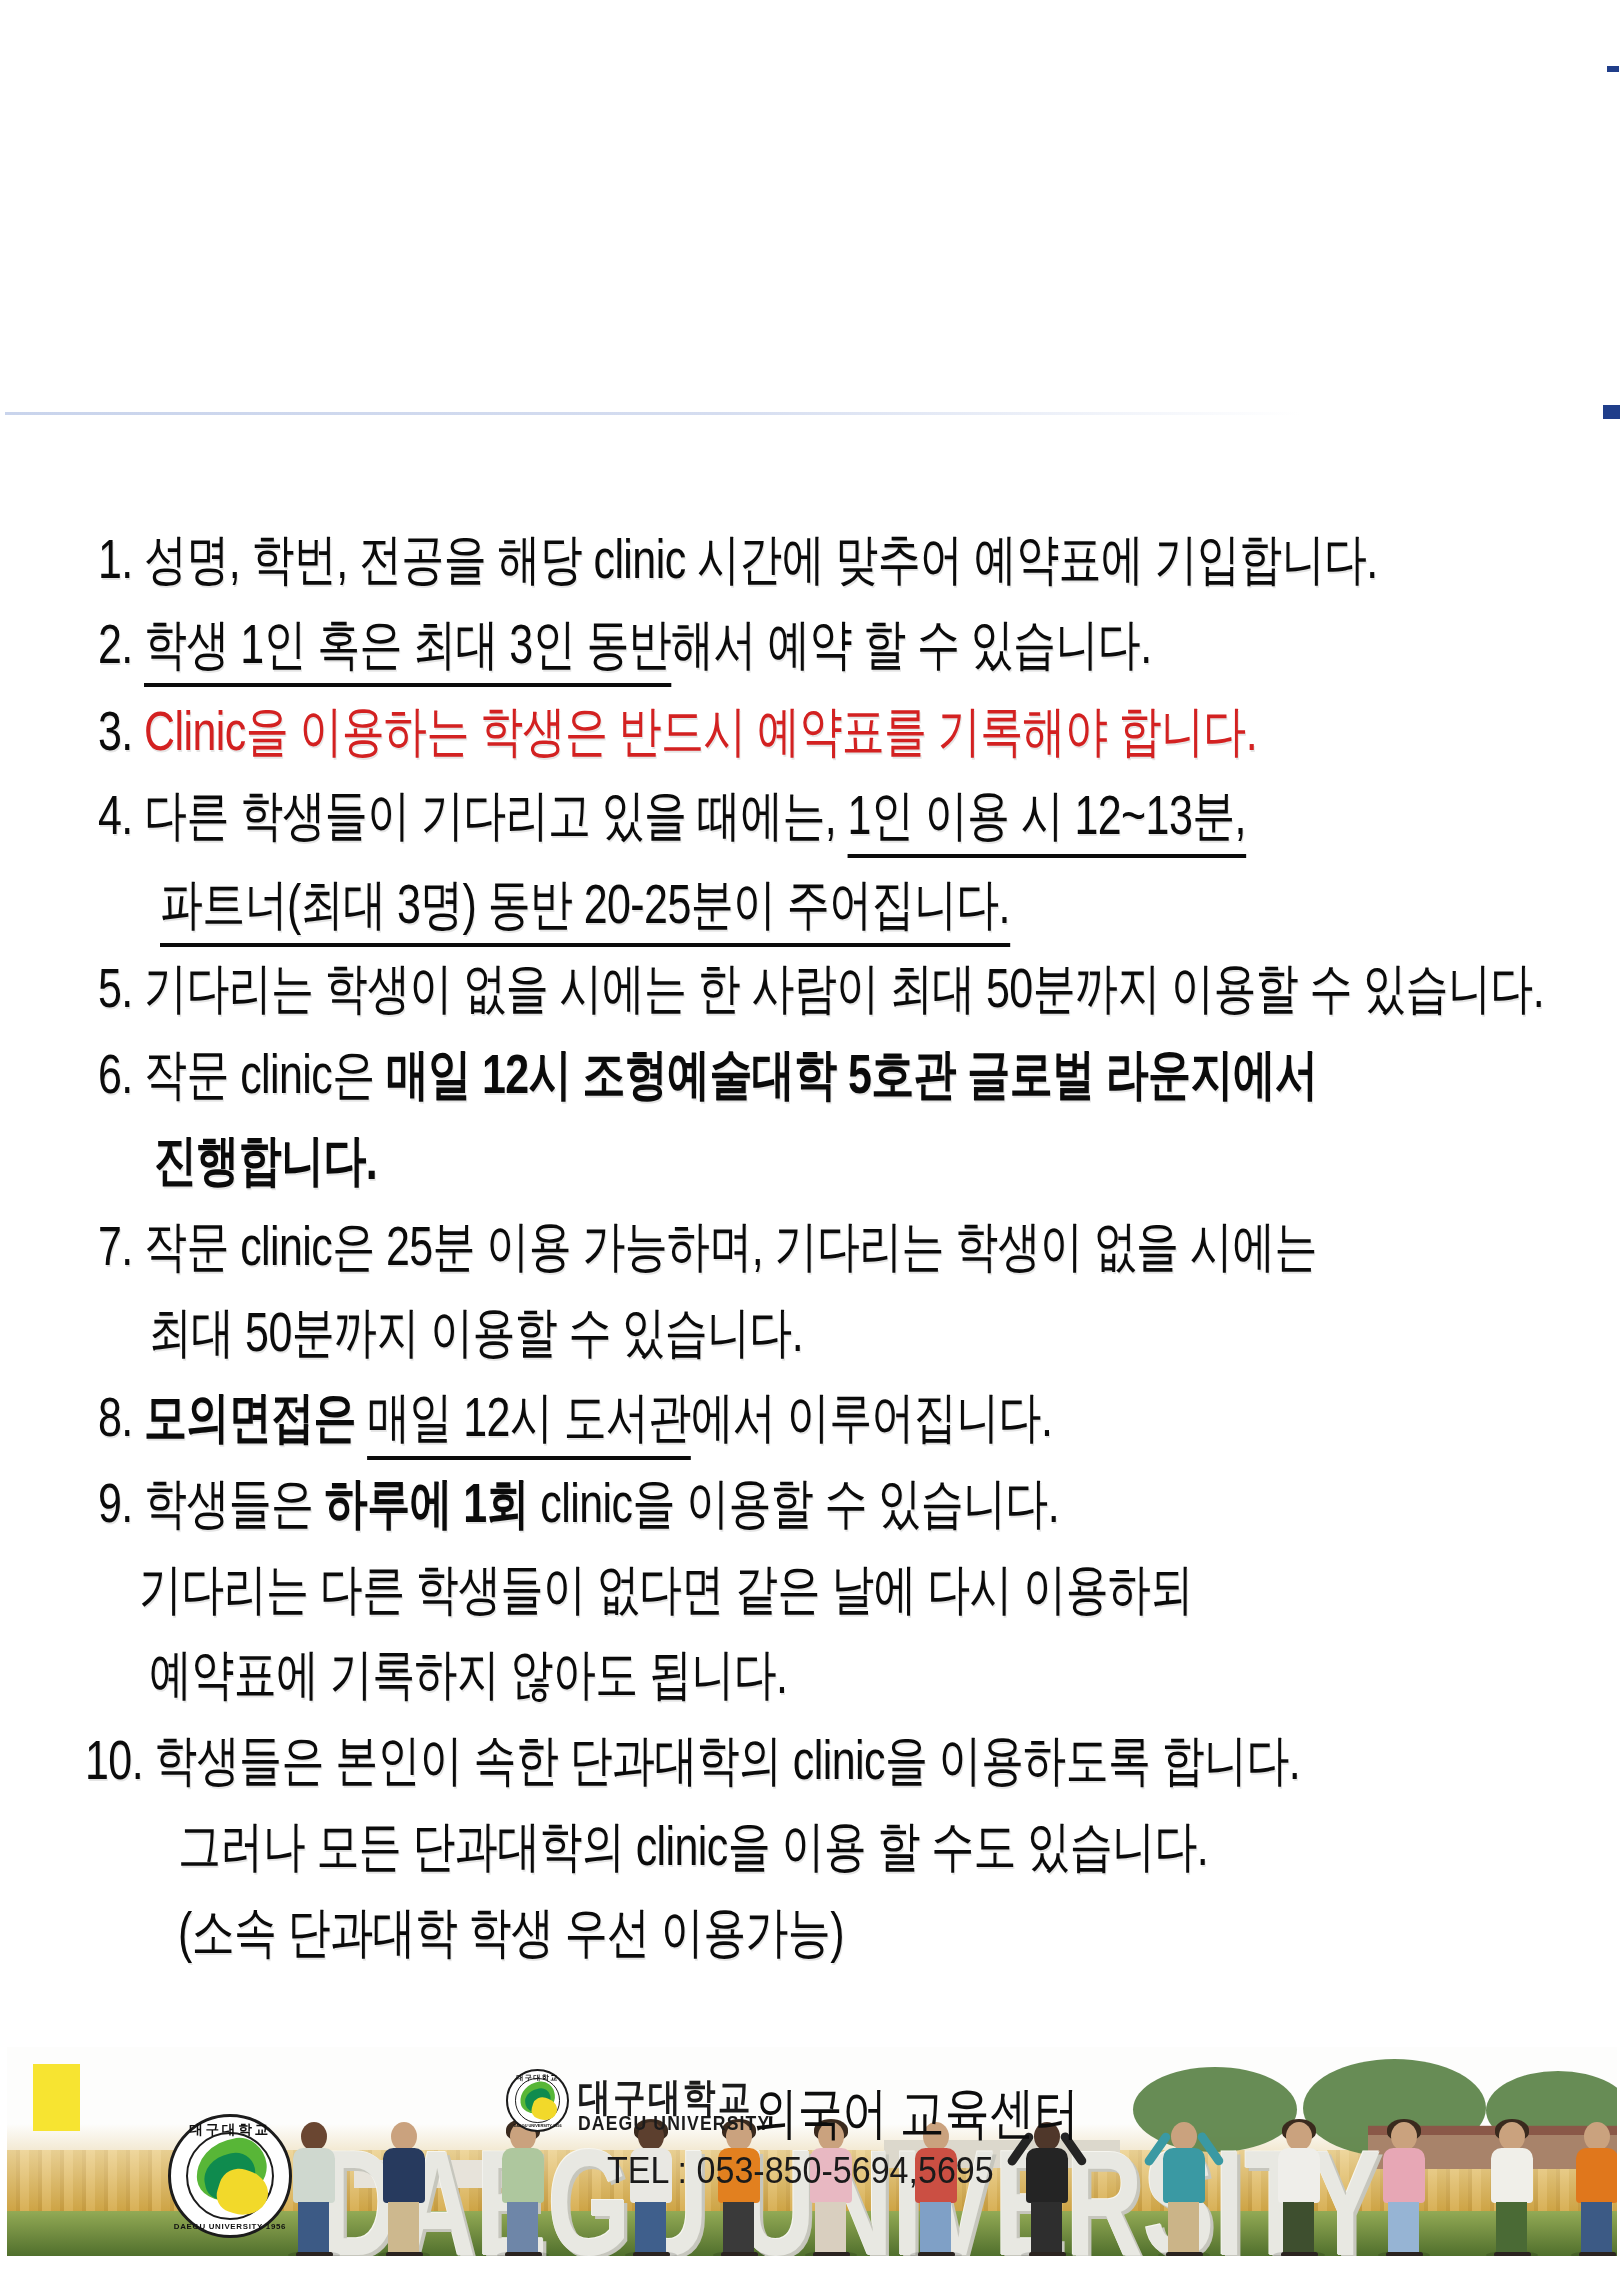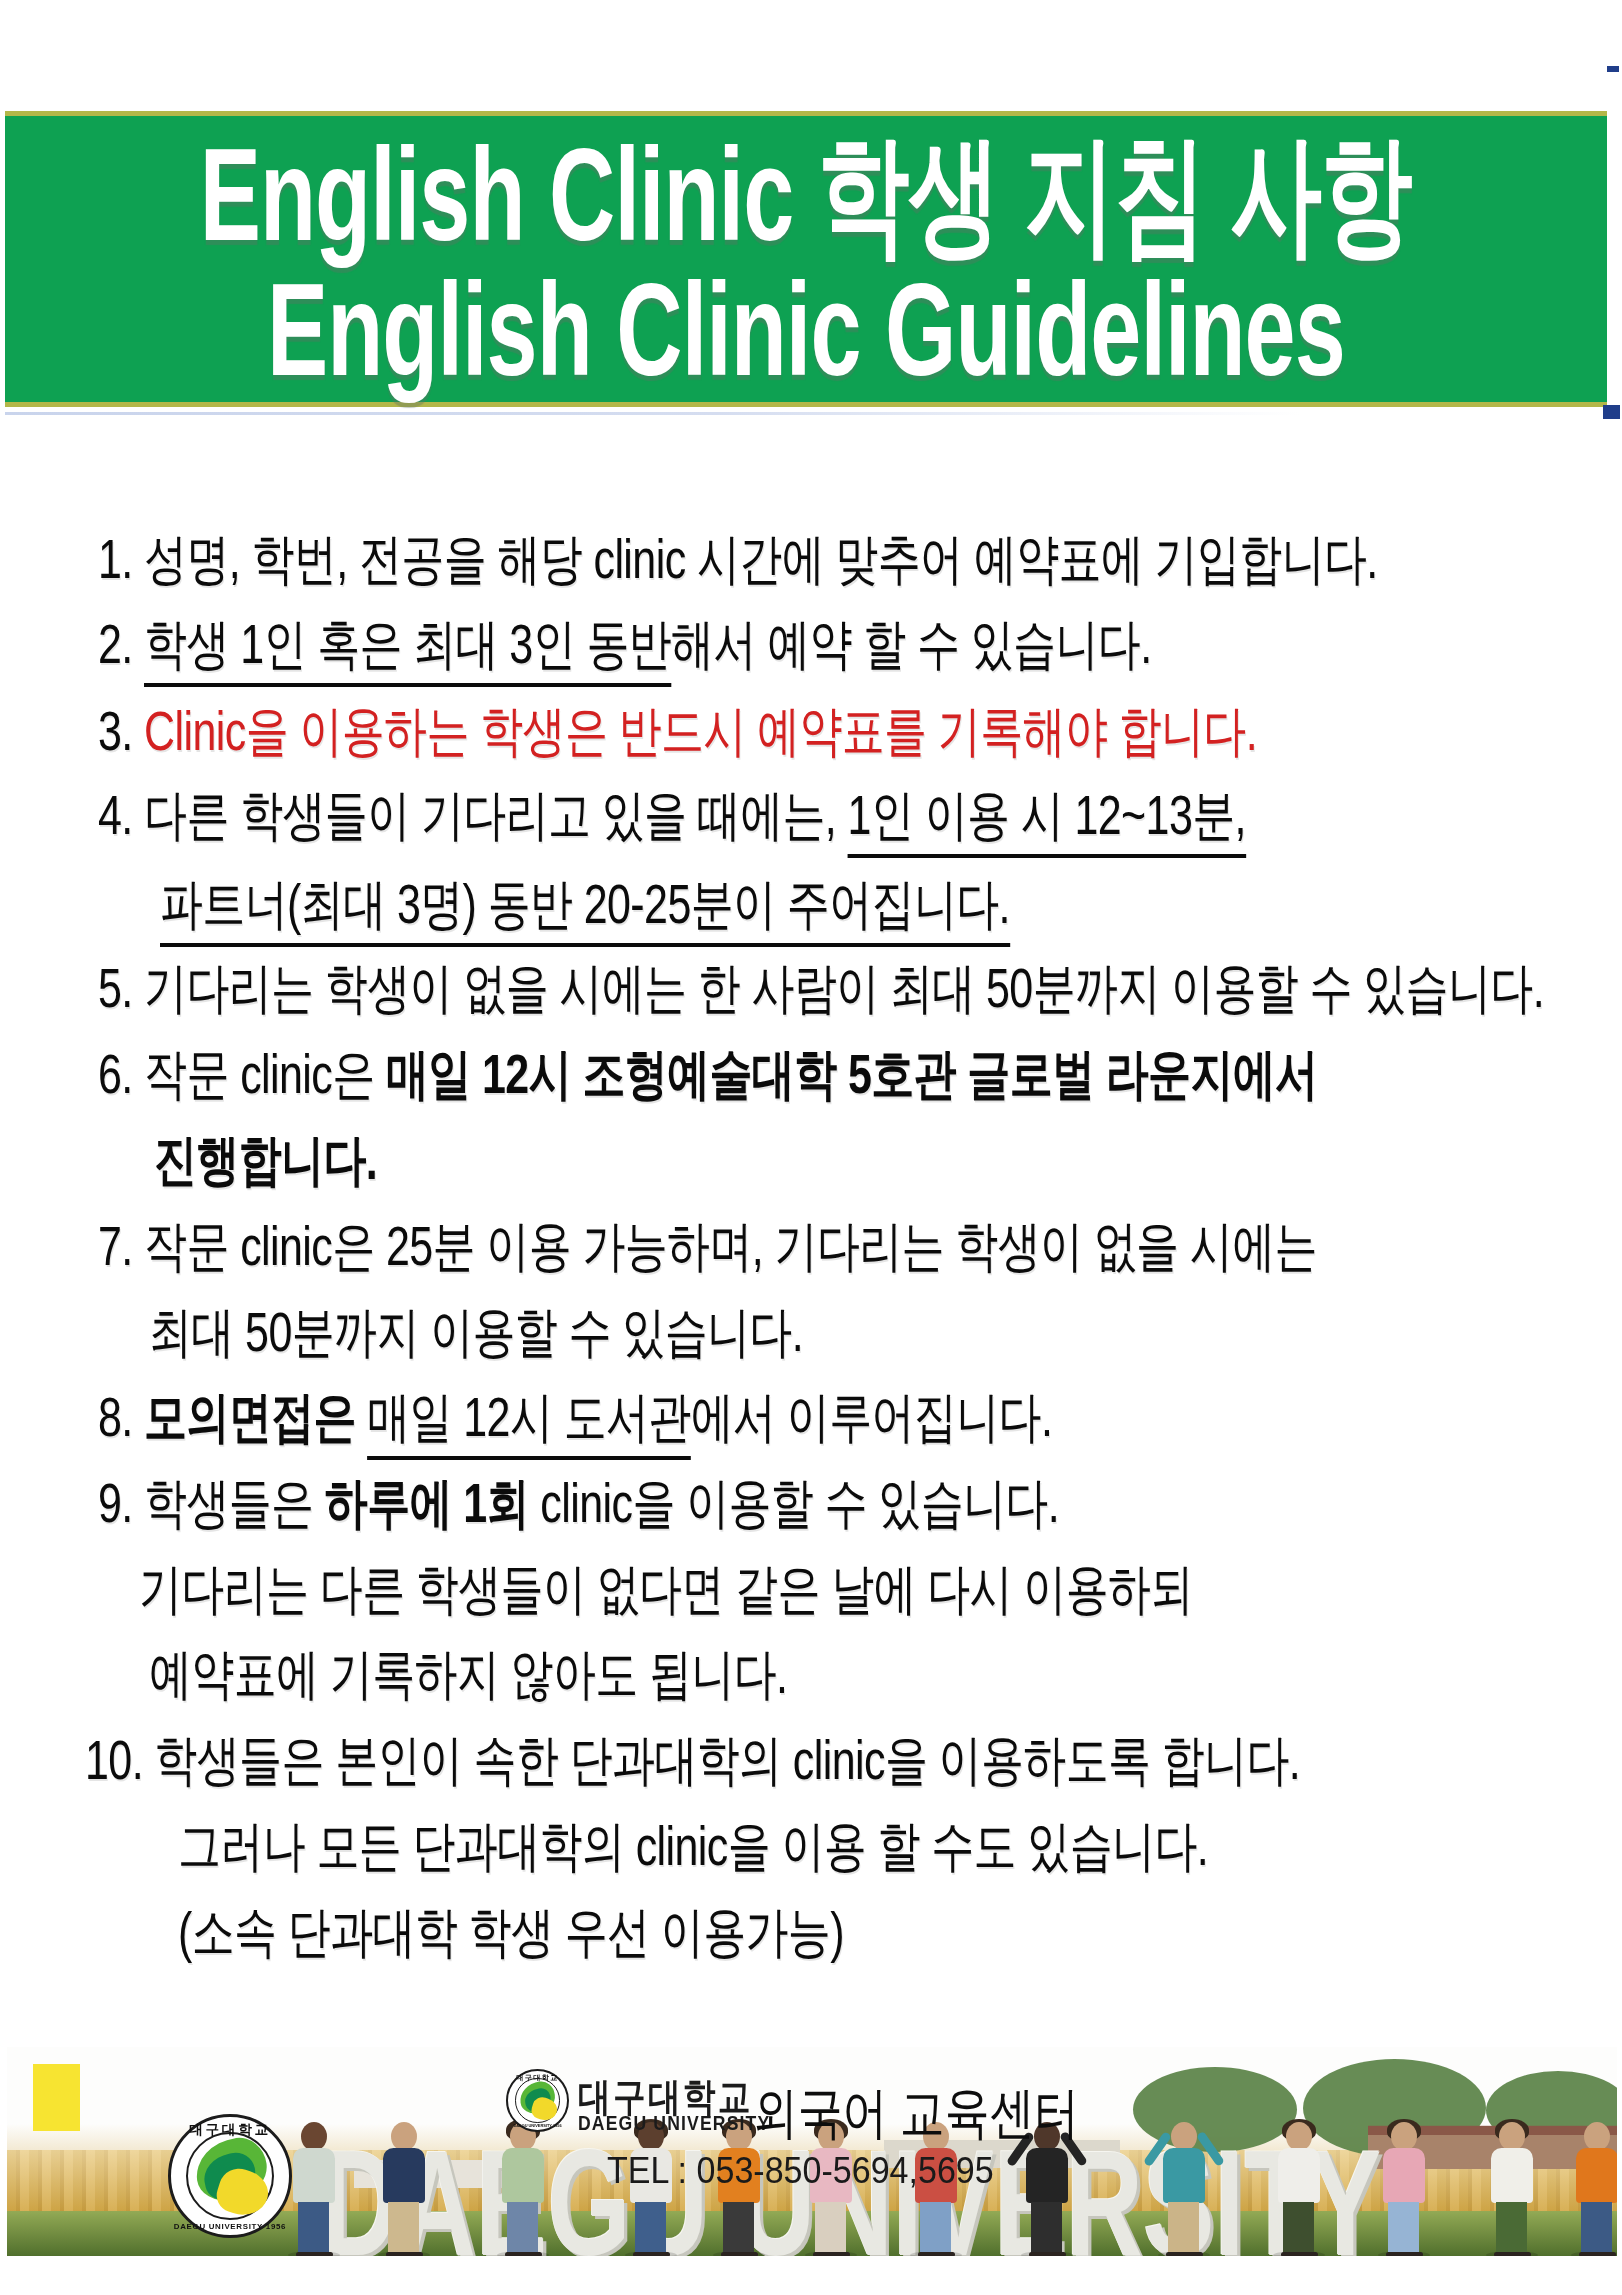--- a/index.html
+++ b/index.html
@@ -111,24 +111,20 @@
   #tel-line { position:absolute; left:607px; top:2150px; font-size:37px; color:#1a1a1a;
     white-space:nowrap; transform:scaleX(0.92); transform-origin:0 0; }
 
   #yellow-marker { position:absolute; left:33px; top:2064px; width:47px; height:67px; background:#f7e431; }
 </style>
 </head>
 <body>
 
 <div id="page">
 
-  <div id="banner">
-    <div class="banner-line">English Clinic 학생 지침 사항</div>
-    <div class="banner-line">English Clinic Guidelines</div>
-  </div>
   <div id="artifact-line" class="artifact"></div>
   <div id="artifact-chip" class="artifact"></div>
   <div id="artifact-dash" class="artifact"></div>
 
   <div id="guidelines">
       <div class="gl" style="left: 98px; top: 529px;"><span>1. 성명, 학번, 전공을 해당 clinic 시간에 맞추어 예약표에 기입합니다.</span></div>
       <div class="gl" style="left: 98px; top: 614px;"><span>2. </span><span class="u">학생 1인 혹은 최대 3인 동반</span><span>해서 예약 할 수 있습니다.</span></div>
       <div class="gl" style="left: 98px; top: 701px;"><span>3. </span><span class="r">Clinic을 이용하는 학생은 반드시 예약표를 기록해야 합니다.</span></div>
       <div class="gl" style="left: 98px; top: 785px;"><span>4. 다른 학생들이 기다리고 있을 때에는, </span><span class="u">1인 이용 시 12~13분,</span></div>
       <div class="gl" style="left: 160px; top: 874px;"><span class="u">파트너(최대 3명) 동반 20-25분이 주어집니다.</span></div>

